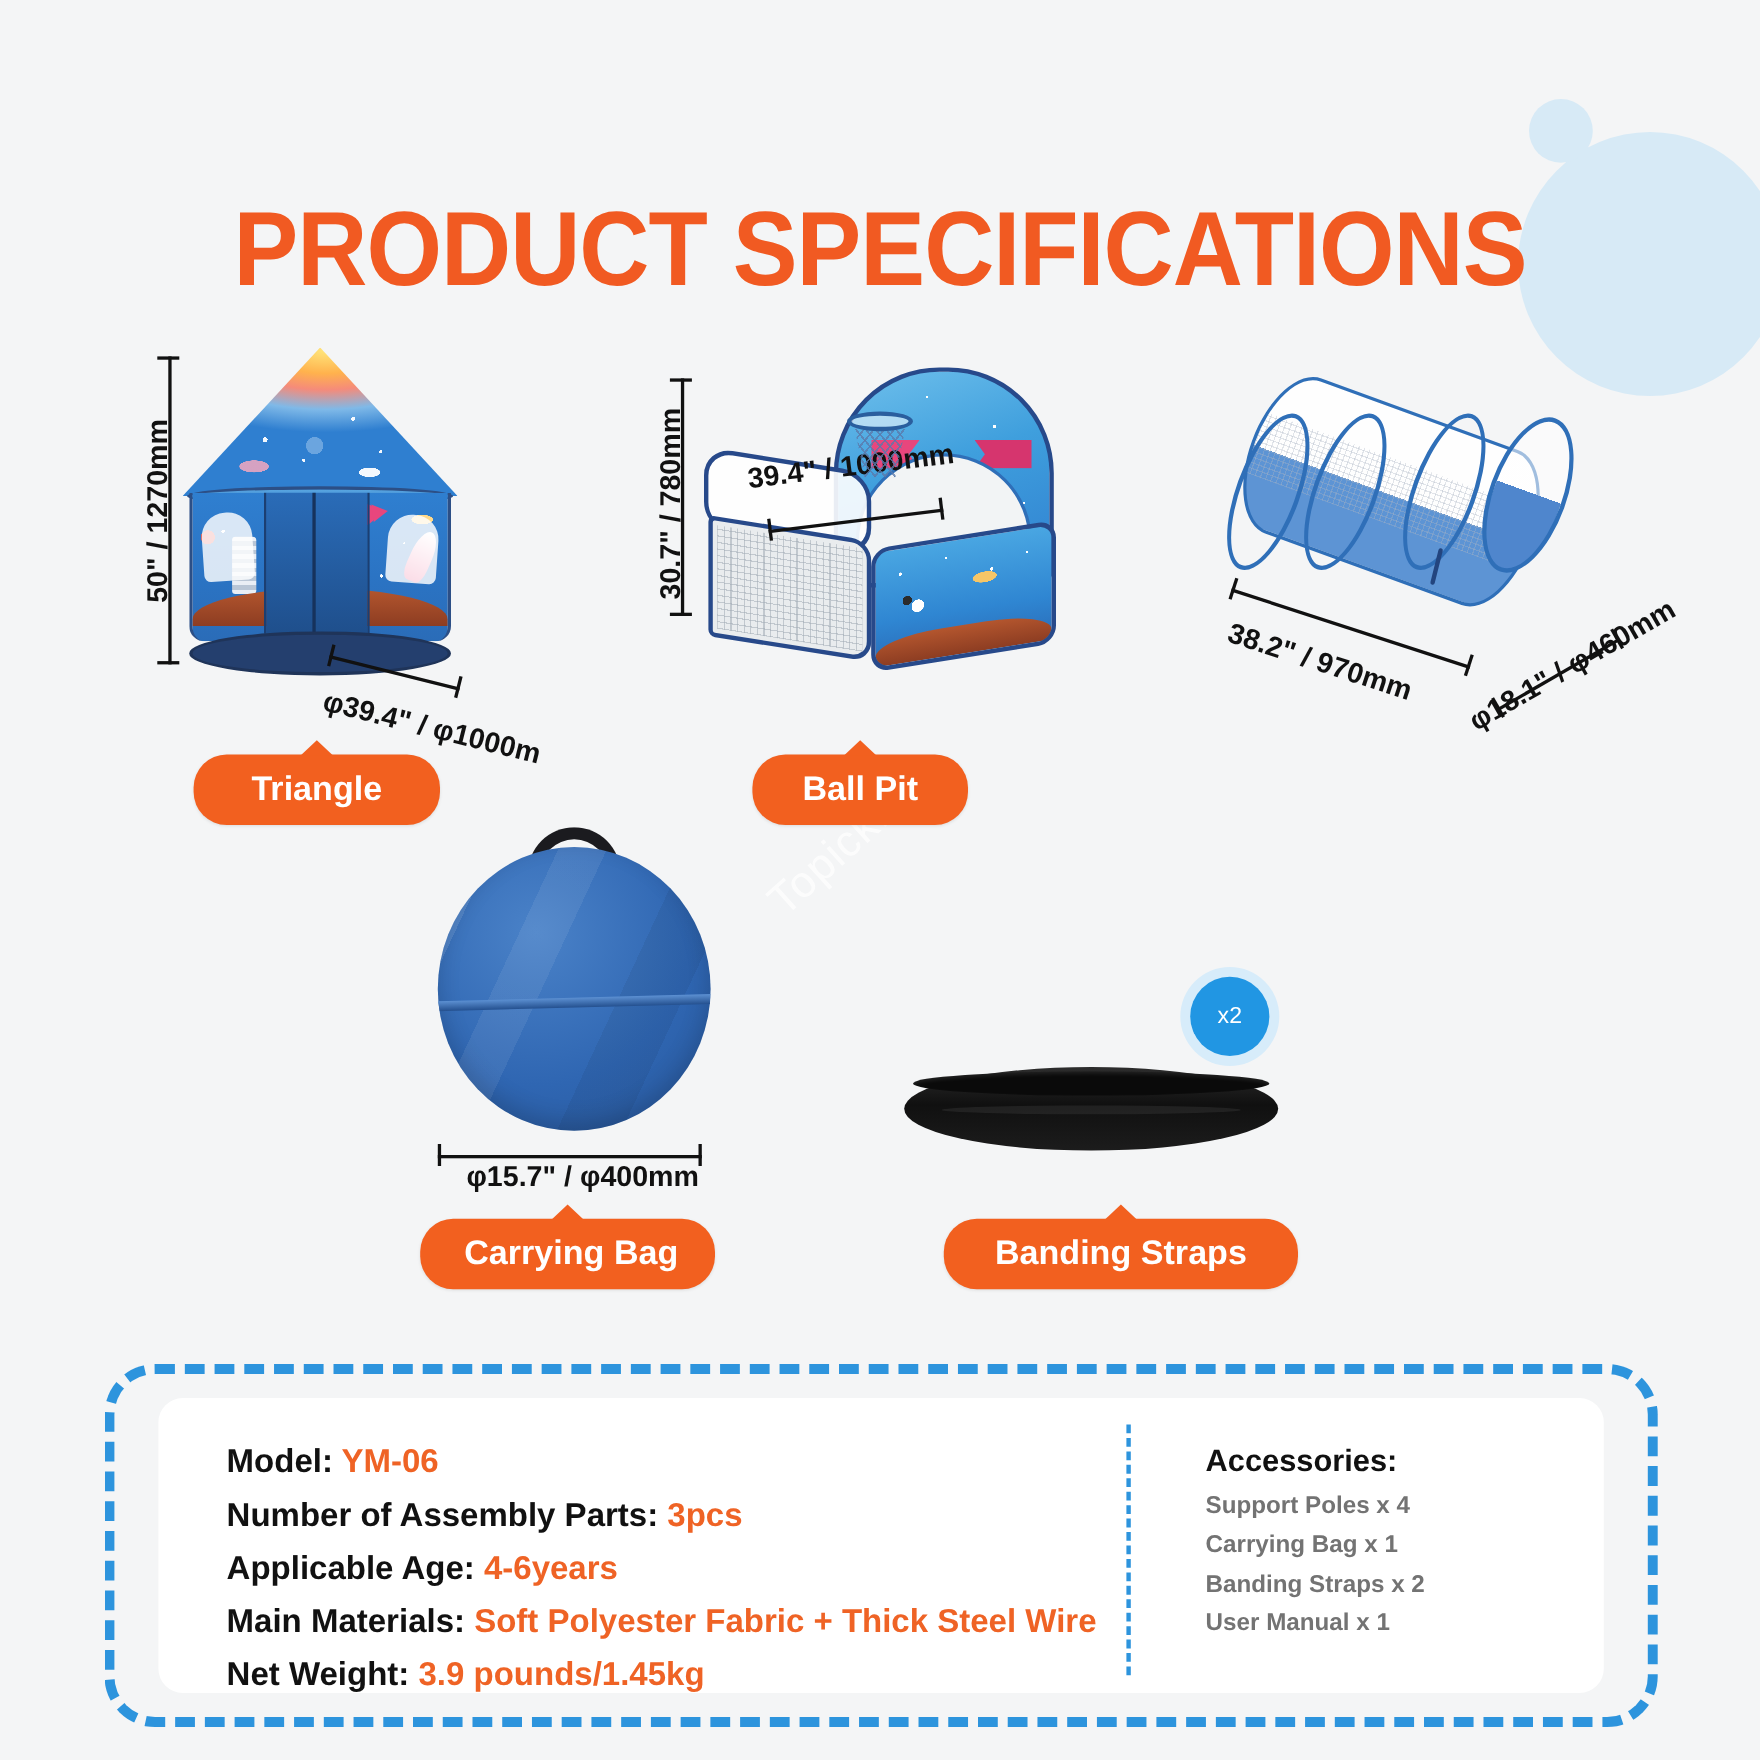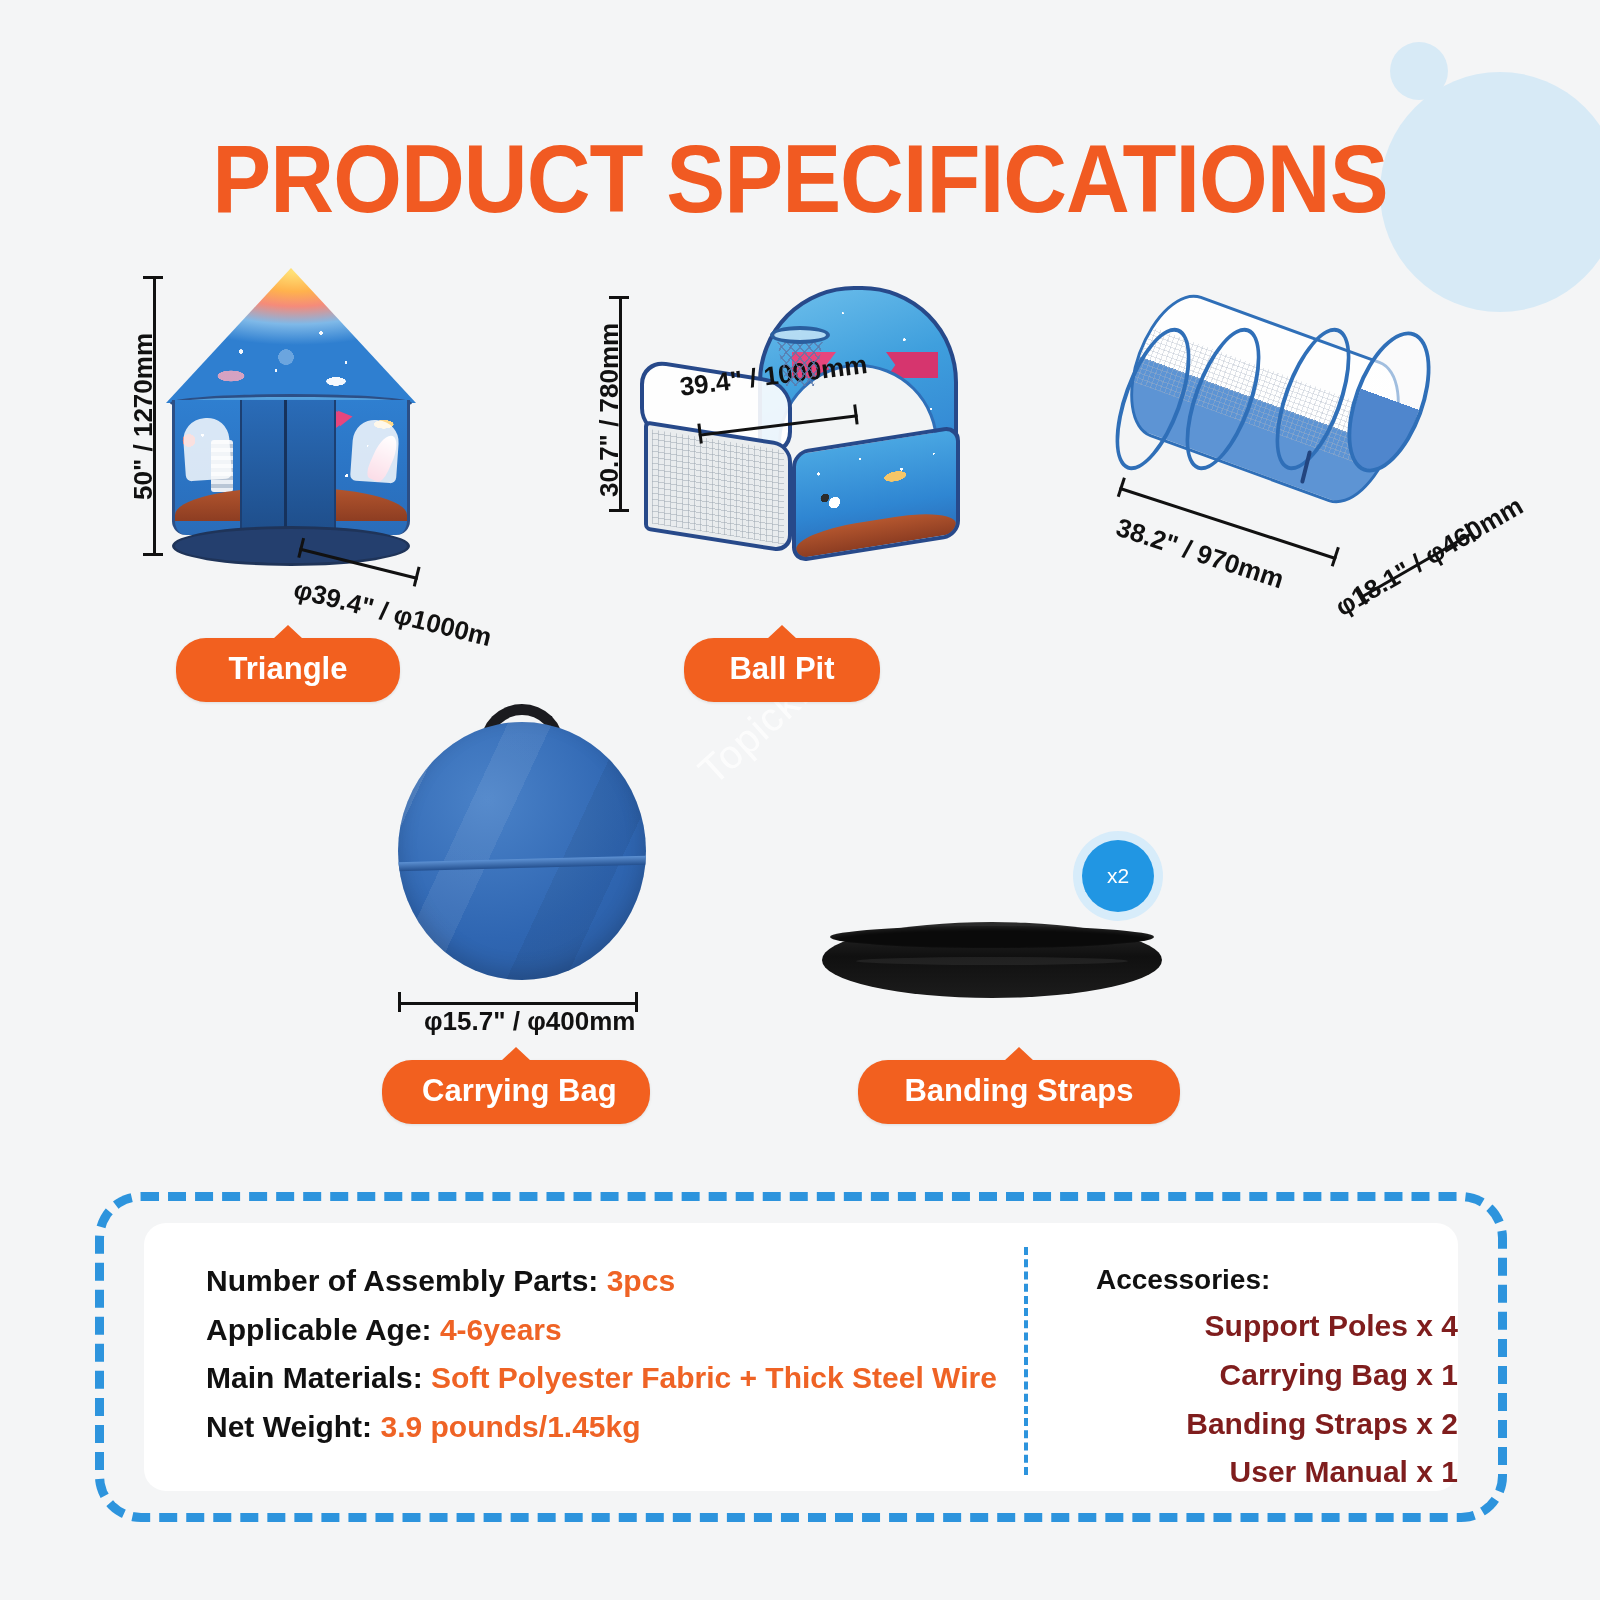--- a/index.html
+++ b/index.html
@@ -3,21 +3,21 @@
 <meta charset="utf-8">
 <style>
   * { margin:0; padding:0; box-sizing:border-box; }
   body {
     width:1600px; height:1600px;
     background:#f4f5f6;
     font-family:"Liberation Sans", sans-serif;
     overflow:hidden;
     position:relative;
   }
-  .stage { position:absolute; inset:0; }
+  .stage { position:absolute; inset:0;margin-top:48px; }
 
   
   .deco { position:absolute; border-radius:50%; background:#d7eaf6; }
   .deco-big   { width:240px; height:240px; right:-20px;  top:72px; }
   .deco-small { width:58px;  height:58px;  right:152px;  top:42px; }
 
   
   .title {
     position:absolute; top:124px; left:0; width:100%;
     text-align:center;
@@ -383,21 +383,21 @@
     flex:0 0 0px; width:0; margin:24px 0 16px 0;
     border-left:4px dashed #2d94dd;
   }
   .spec-right{ flex:1; padding:34px 0 0 68px; }
   .spec-line{
     font-size:30px; font-weight:bold; color:#111;
     line-height:1.62; white-space:nowrap;
   }
   .spec-line .val{ color:#ef6325; }
   .acc-head{ font-size:28px; font-weight:bold; color:#111; line-height:1.62; }
-  .acc-item{ font-size:30px; font-weight:bold; color:#7f1d1d; line-height:1.62; white-space:nowrap;text-align:right; }
+  .acc-item{ font-size:22px; font-weight:bold; color:#737373; line-height:1.62; white-space:nowrap; }
 </style>
 </head>
 <body>
 
 <div class="stage">
 
   <div class="deco deco-big"></div>
   <div class="deco deco-small"></div>
 
   <div class="title">PRODUCT SPECIFICATIONS</div>
@@ -514,20 +514,24 @@
     <div class="tail"></div>
     <div class="circ">x2</div>
   </div>
 
   <div class="pill" style="left:858px; top:1060px; width:322px;">Banding Straps</div>
 
   <div class="specbox">
     <div class="specinner">
 
       <div class="spec-left">
+        <div class="spec-line">
+          <span>Model:</span>
+          <span class="val">YM-06</span>
+        </div>
         <div class="spec-line">
           <span>Number of Assembly Parts:</span>
           <span class="val">3pcs</span>
         </div>
         <div class="spec-line">
           <span>Applicable Age:</span>
           <span class="val">4-6years</span>
         </div>
         <div class="spec-line">
           <span>Main Materials:</span>

